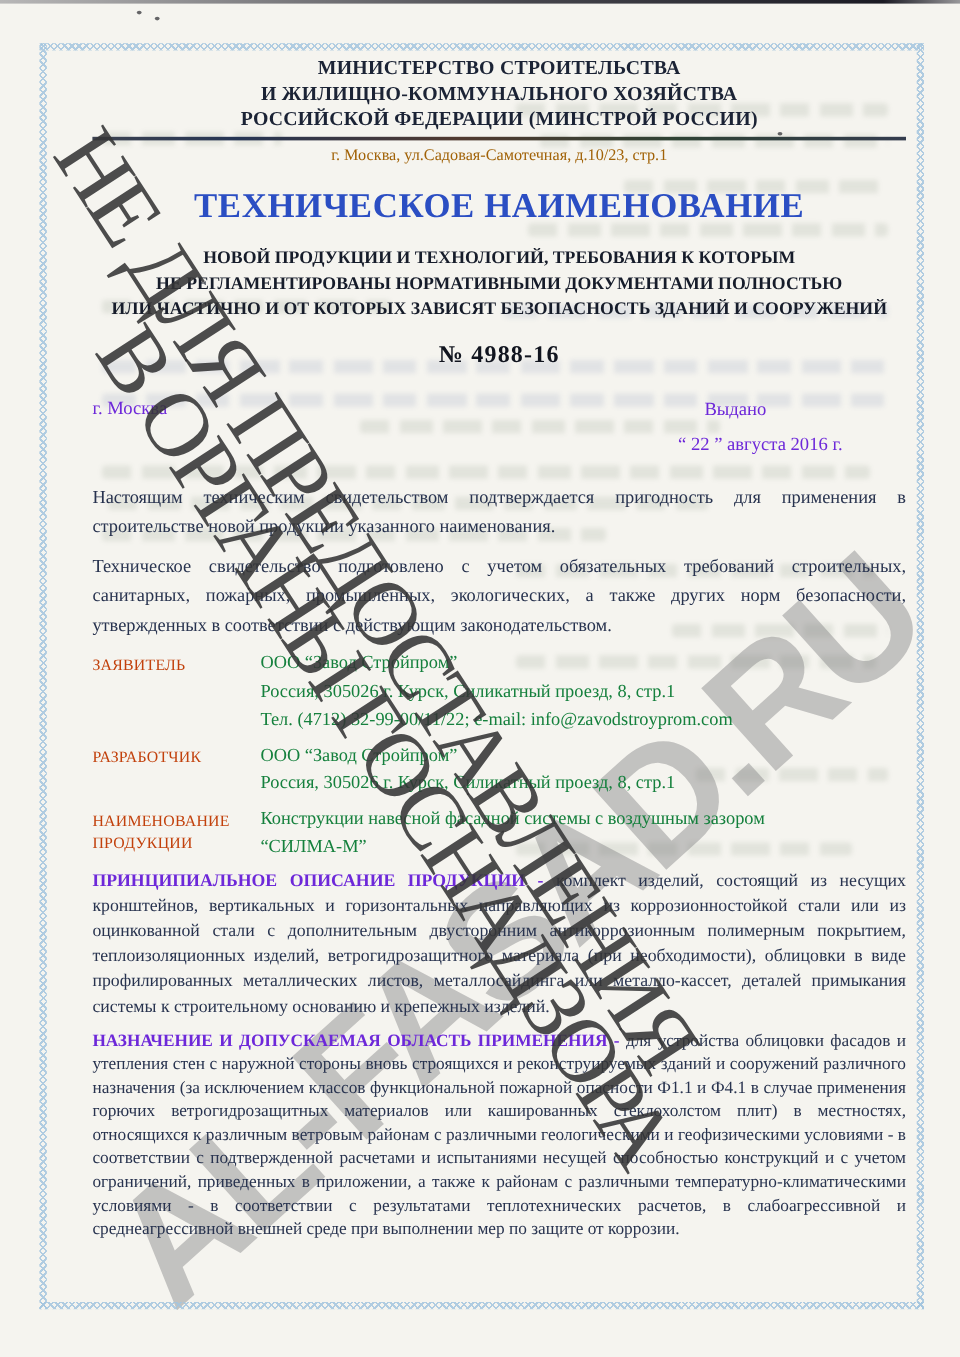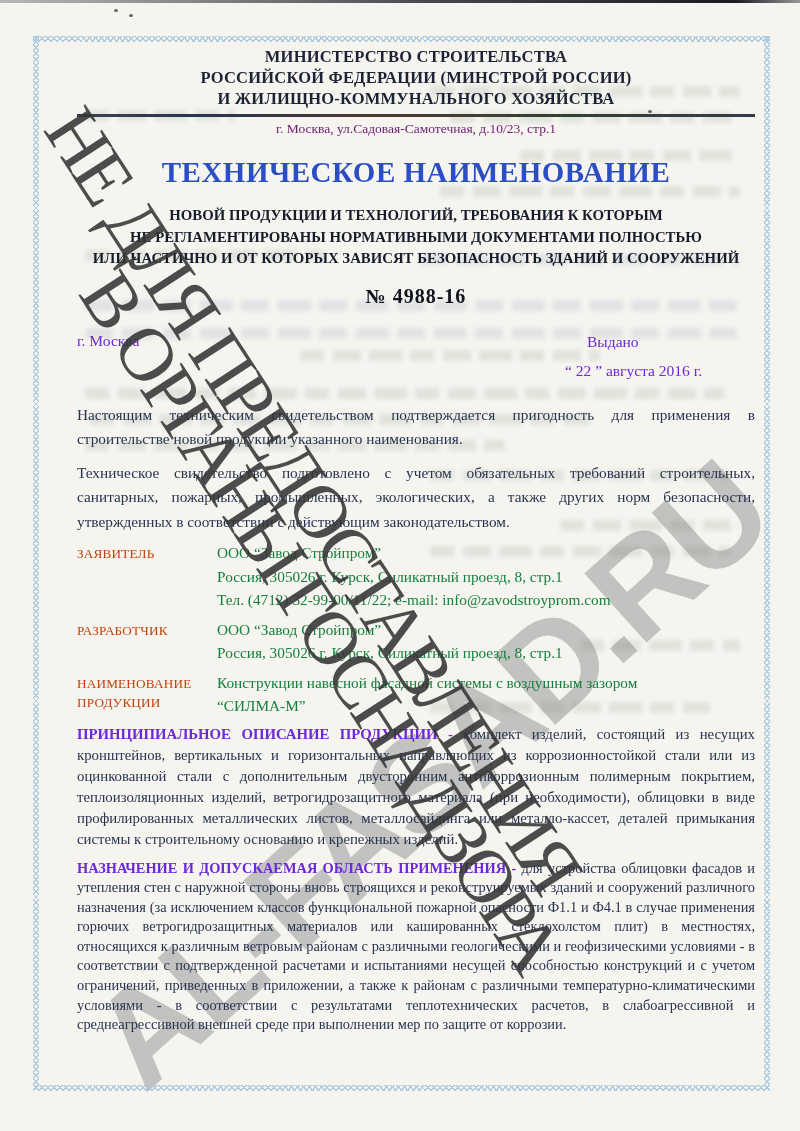--- a/index.html
+++ b/index.html
@@ -39,21 +39,21 @@
     font-family:"Liberation Sans","DejaVu Sans",sans-serif;font-weight:bold;
     font-size:135px;letter-spacing:-6px;color:rgba(125,125,127,.42);
     transform-origin:0 0;transform:rotate(-42deg);left:62px;top:1002px;}
 
   
   .content{position:absolute;left:77px;top:46px;width:678px;z-index:2;color:#27324e;}
   .ministry{ text-align:center;font-weight:bold;font-size:16.5px;line-height:21px;
     color:#1b2335;letter-spacing:.2px;}
   .rule{margin-top:5px;height:3px;
     background:linear-gradient(90deg,#3c4250,#263553 18%,#513a30 45%,#2e4234 72%,#343c4e);}
-  .address{margin-top:3px;text-align:center;font-size:13.5px;line-height:18px;color:#701a75;}
+  .address{margin-top:3px;text-align:center;font-size:13.5px;line-height:18px;color:#a16207;}
   .doc-title{margin:17px 0 0 0;text-align:center;font-size:29px;line-height:34px;
     font-weight:bold;color:#2b4ec3;letter-spacing:.5px;}
   .subtitle{margin-top:16px;text-align:center;font-weight:bold;font-size:14.8px;
     line-height:21.5px;color:#161c2a;}
   .doc-number{margin-top:13px;text-align:center;font-weight:bold;font-size:20px;
     line-height:26px;color:#11151f;letter-spacing:1px;}
   .issue-row{margin-top:23px;display:flex;justify-content:space-between;font-size:15.5px;color:#6d28d9;}
   .issued{width:190px;line-height:20px;}
   .issued-label{padding-left:22px;}
   .issued-date{margin-top:9px;}
@@ -103,22 +103,22 @@
   <div class="wm-light">AL-FASAD.RU</div>
 
   <div class="frame top"></div>
   <div class="frame bottom"></div>
   <div class="frame left"></div>
   <div class="frame right"></div>
 
   <div class="content">
     <div class="ministry">
       <div>МИНИСТЕРСТВО СТРОИТЕЛЬСТВА</div>
+      <div>И ЖИЛИЩНО-КОММУНАЛЬНОГО ХОЗЯЙСТВА</div>
       <div>РОССИЙСКОЙ ФЕДЕРАЦИИ (МИНСТРОЙ РОССИИ)</div>
-      <div>И ЖИЛИЩНО-КОММУНАЛЬНОГО ХОЗЯЙСТВА</div>
     </div>
     <div class="rule"></div>
     <div class="address">г. Москва,  ул.Садовая-Самотечная,  д.10/23, стр.1</div>
 
     <h1 class="doc-title">ТЕХНИЧЕСКОЕ НАИМЕНОВАНИЕ</h1>
 
     <div class="subtitle">
       <div>НОВОЙ ПРОДУКЦИИ И ТЕХНОЛОГИЙ, ТРЕБОВАНИЯ К КОТОРЫМ</div>
       <div>НЕ РЕГЛАМЕНТИРОВАНЫ НОРМАТИВНЫМИ ДОКУМЕНТАМИ ПОЛНОСТЬЮ</div>
       <div>ИЛИ ЧАСТИЧНО И ОТ КОТОРЫХ ЗАВИСЯТ БЕЗОПАСНОСТЬ ЗДАНИЙ И СООРУЖЕНИЙ</div>

